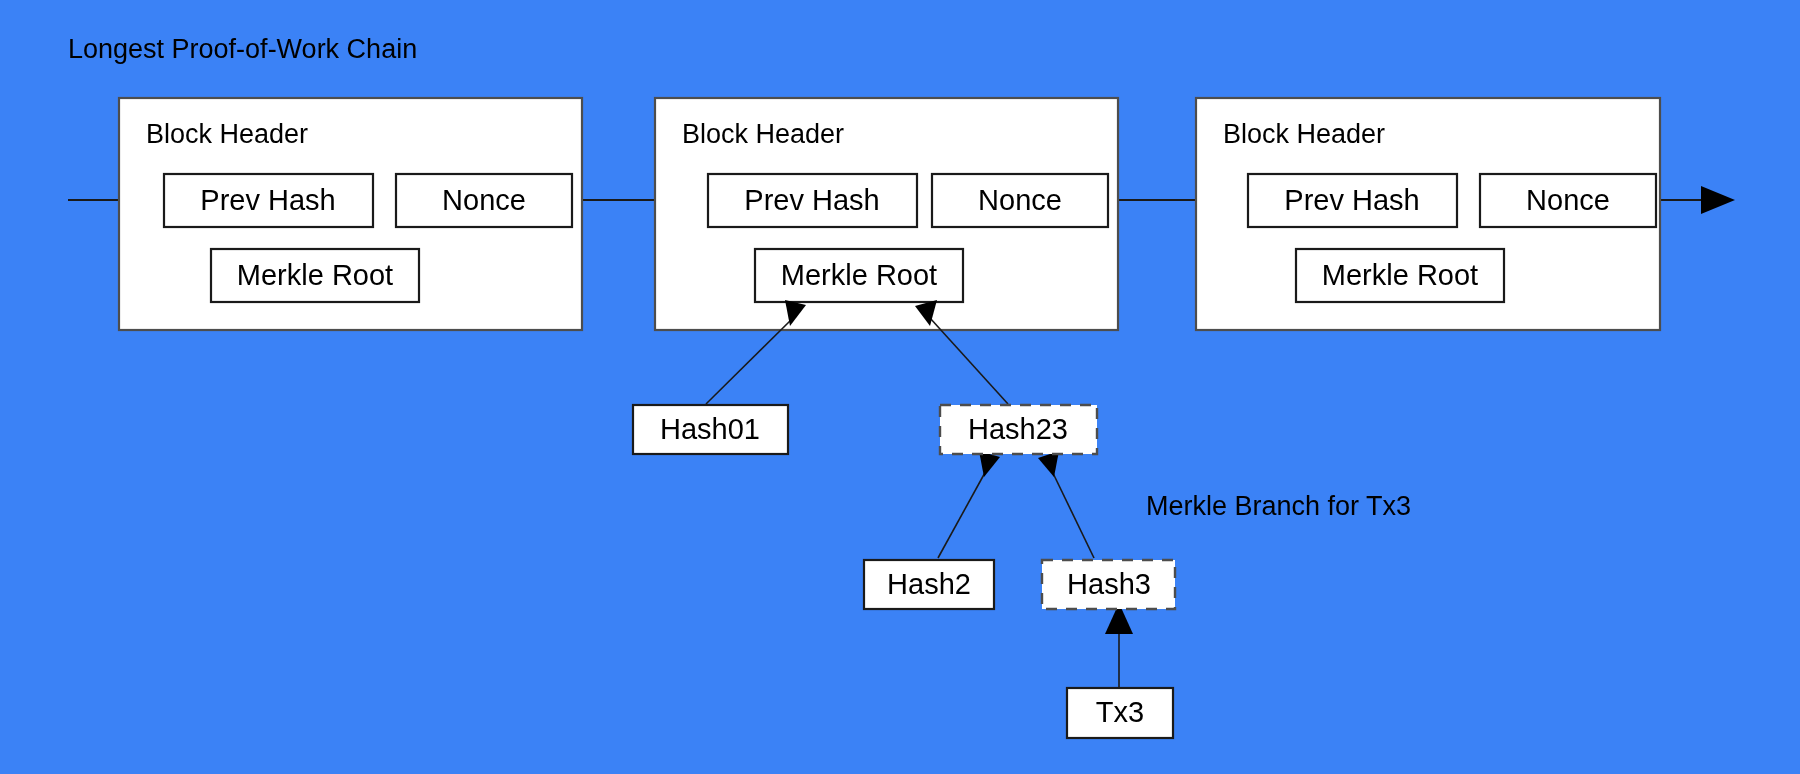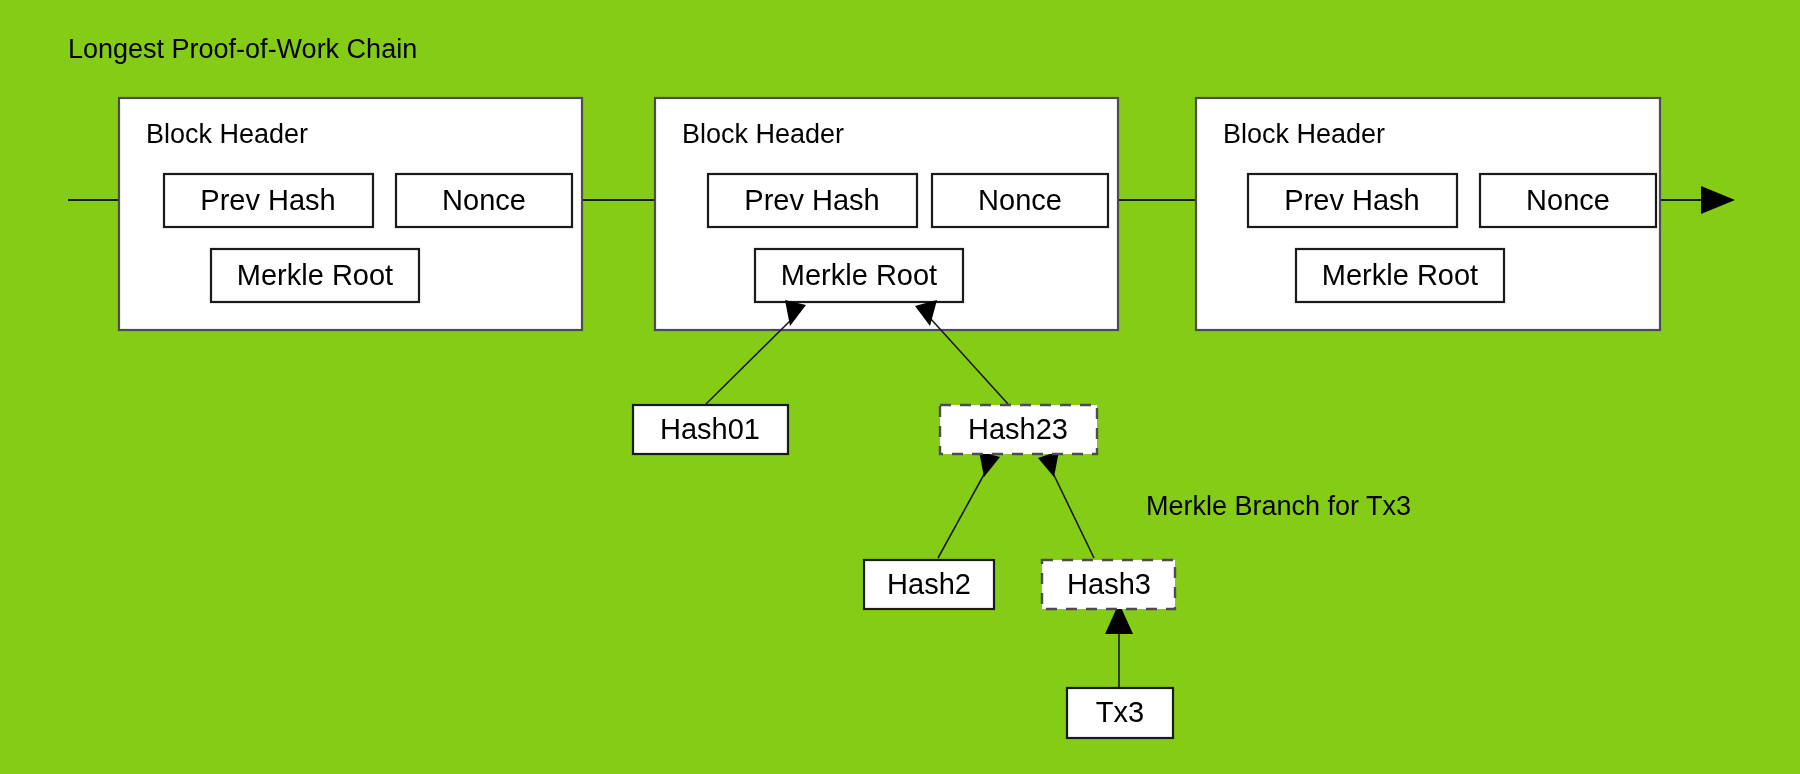--- a/index.html
+++ b/index.html
@@ -11,21 +11,21 @@
     width: 1800px;
     height: 774px;
     overflow: hidden;
     font-family: "Liberation Sans", sans-serif;
     color: #000000;
   }
   #diagram-root {
     position: relative;
     width: 1800px;
     height: 774px;
-    background: #84cc16;
+    background: #3b82f6;
     text-decoration: underline;
   }
   svg.canvas {
     position: absolute;
     left: 0;
     top: 0;
     width: 1800px;
     height: 774px;
     display: block;
   }

